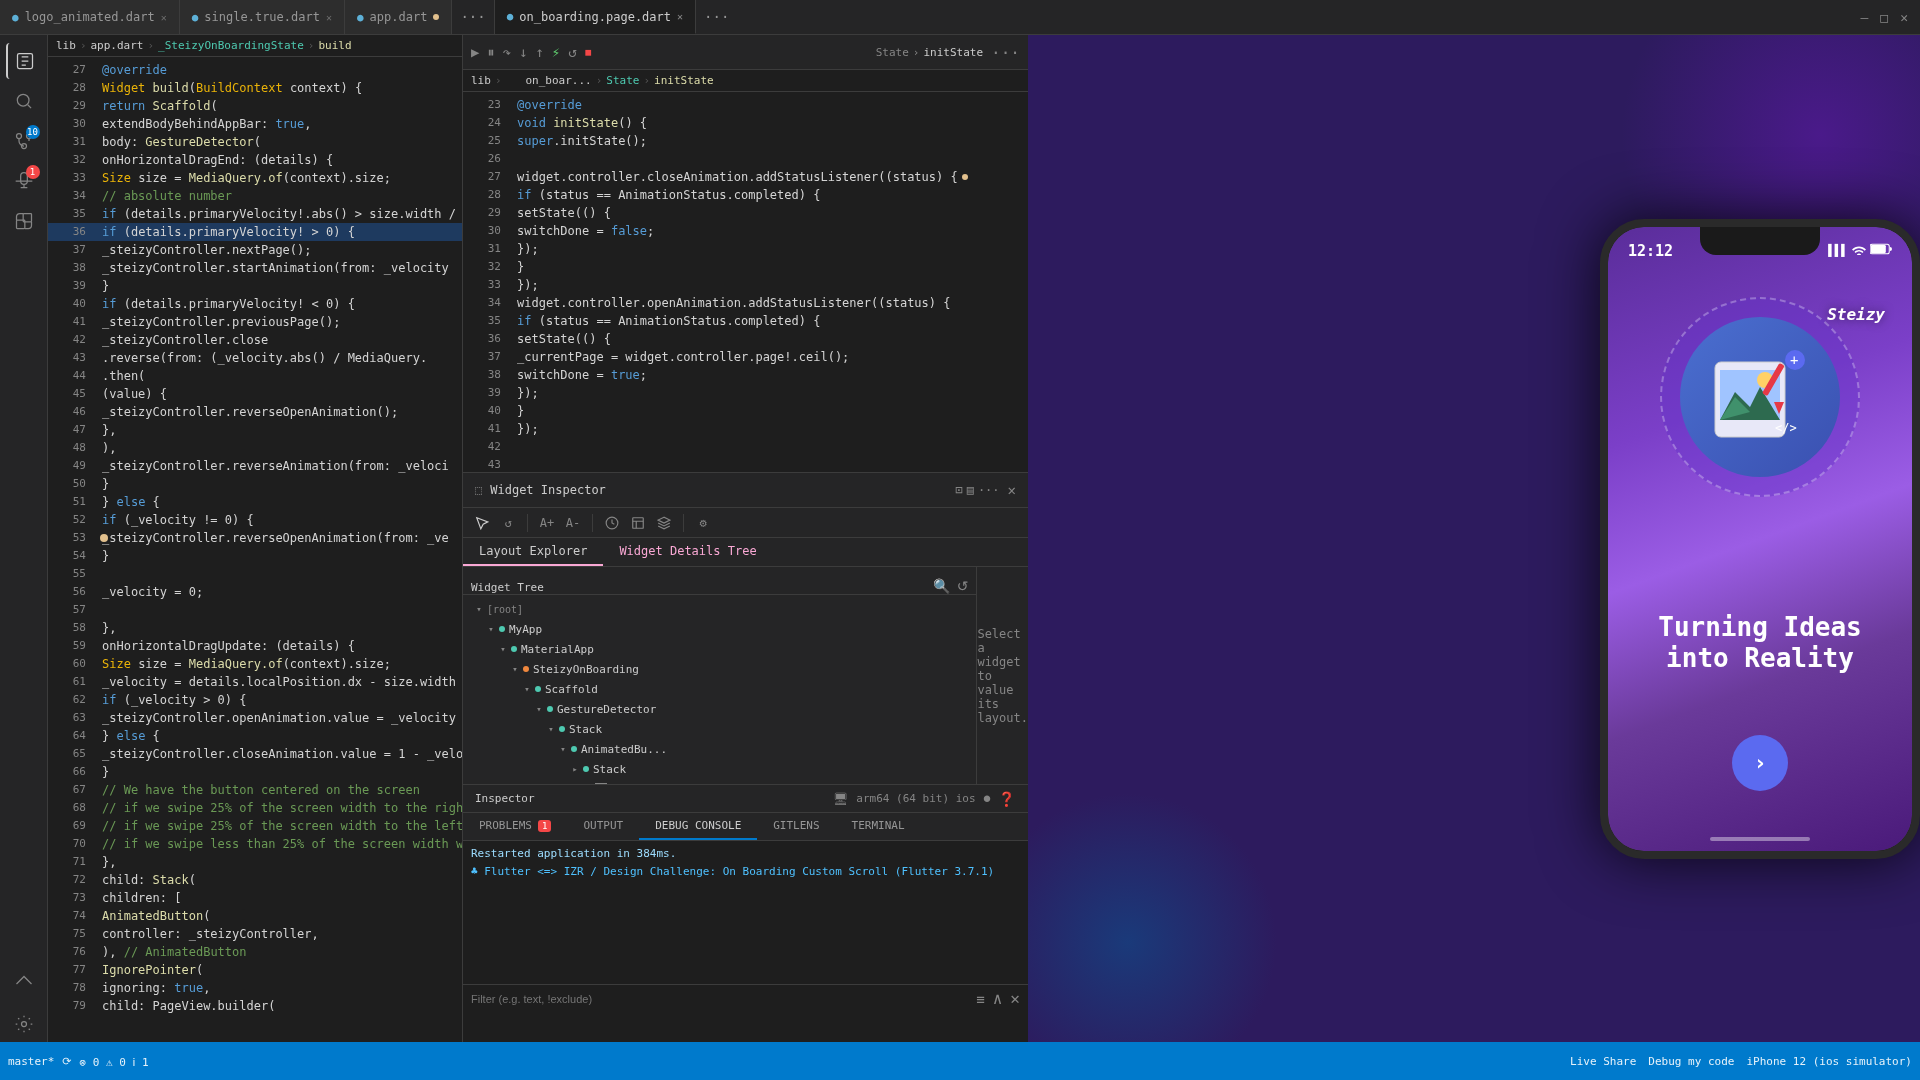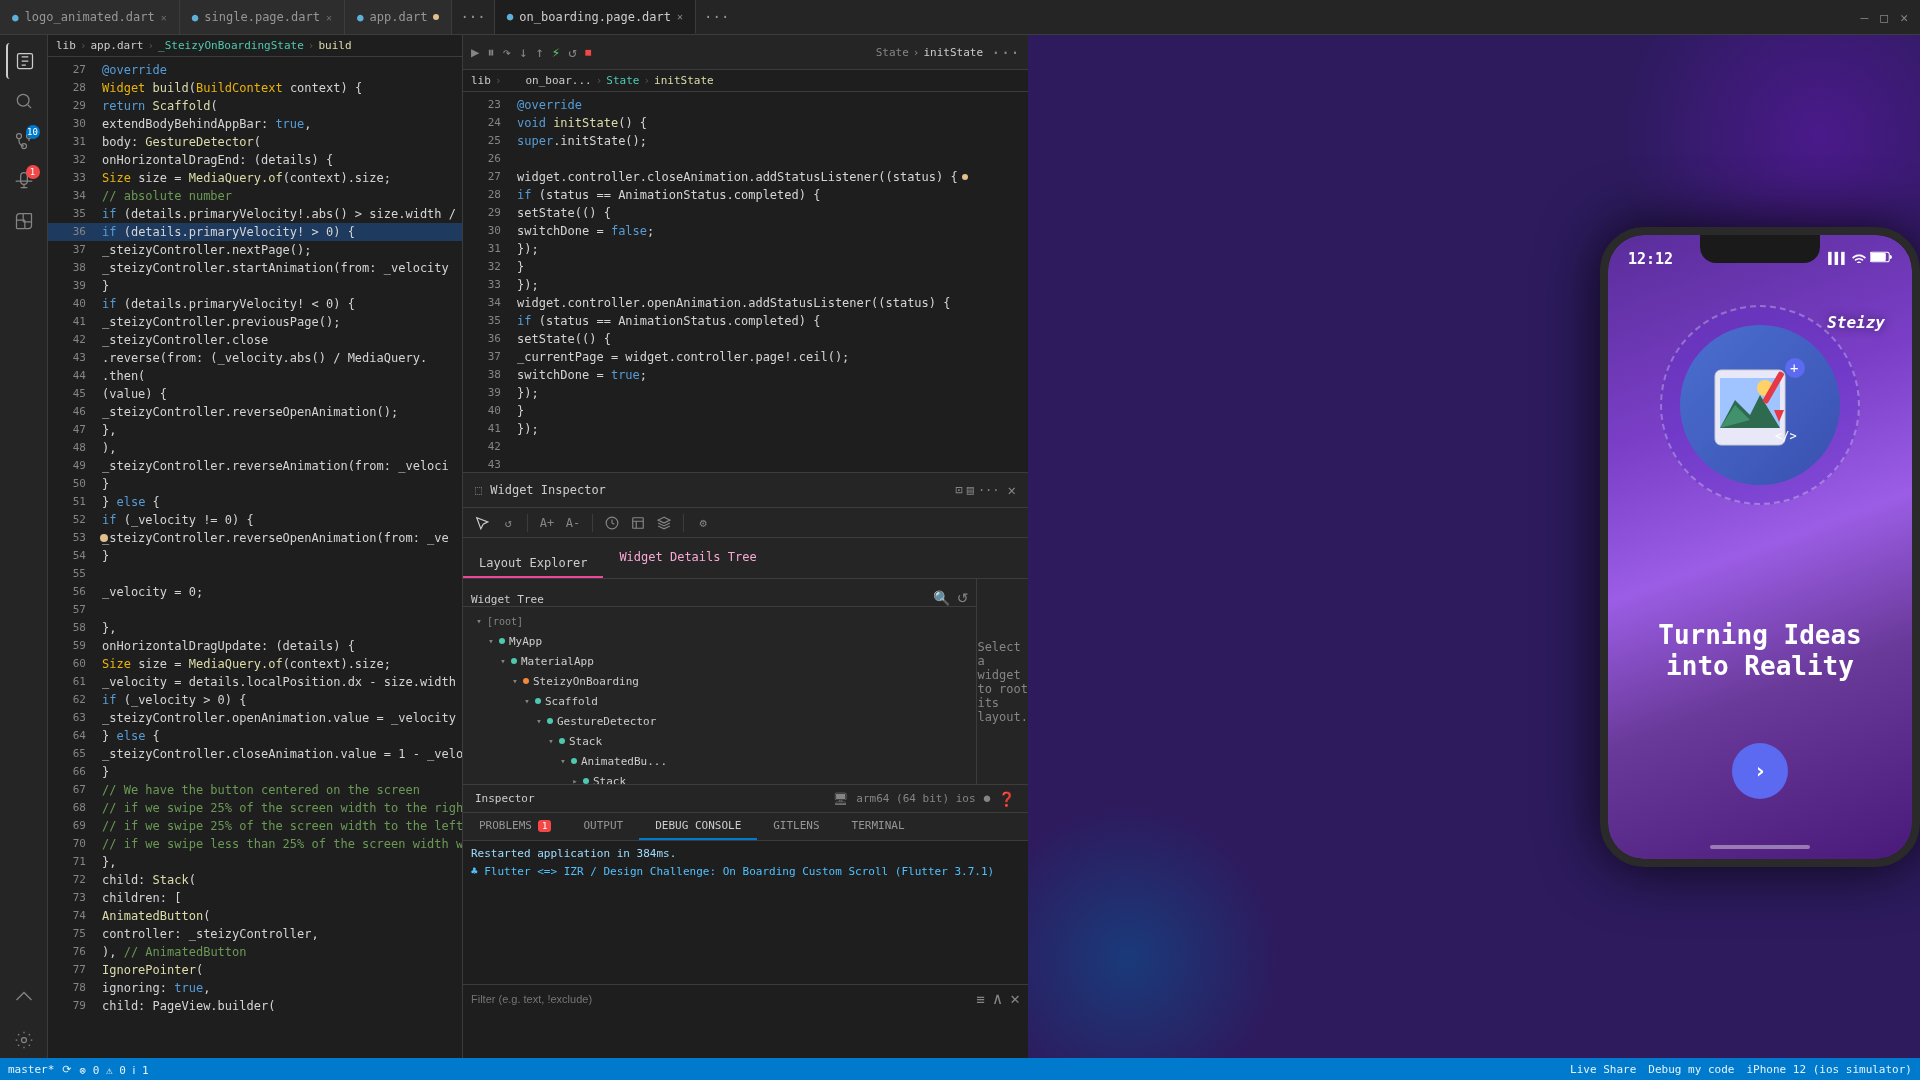--- a/index.html
+++ b/index.html
@@ -226,22 +226,21 @@
     }
     .panel-tab {
       padding: 6px 16px;
       font-size: 12px;
       color: #f9a8d4;
       cursor: pointer;
       border-bottom: 2px solid transparent;
     }
     .panel-tab.active {
       color: #cccccc;
-      border-bottom: 2px solid #ec4899;
-      margin-top: 12px;
+      border-bottom: 2px solid #f9a8d4;
     }
 
     .panel-body {
       display: flex;
       flex: 1;
       overflow: hidden;
     }
 
     .widget-tree-pane {
       width: 620px;
@@ -384,21 +383,21 @@
       flex: 1;
       background: none;
       border: none;
       color: #cccccc;
       font-size: 11px;
       outline: none;
     }
 
     
     .status-bar {
-      height: 22px;
+      height: 38px;
       background: #007acc;
       display: flex;
       align-items: center;
       padding: 0 8px;
       font-size: 11px;
       color: white;
       gap: 8px;
       flex-shrink: 0;
     }
     .status-left { display: flex; align-items: center; gap: 8px; flex: 1; }
@@ -561,21 +560,21 @@
 
 <div class="top-bar">
   <div class="tabs-left">
     <div class="tab">
       <span style="color:#5db0d7;font-size:11px;">●</span>
       <span>logo_animated.dart</span>
       <span class="close-icon">✕</span>
     </div>
     <div class="tab">
       <span style="color:#5db0d7;font-size:11px;">●</span>
-      <span>single.page.dart</span>
+      <span>single.true.dart</span>
       <span class="close-icon">✕</span>
     </div>
     <div class="tab">
       <span style="color:#5db0d7;font-size:11px;">●</span>
       <span>app.dart</span>
       <span class="dot"></span>
     </div>
     <div class="tab-more">···</div>
   </div>
   <div style="width:1px;background:#3c3c3c;height:100%;"></div>
@@ -1110,21 +1109,21 @@
                 <div class="tree-item" style="padding-left:116px;">
                   <span class="tree-toggle">▸</span>
                   <span style="width:12px;height:12px;border:1px solid #858585;margin-right:4px;flex-shrink:0;"></span>
                   <span>Container</span>
                 </div>
 
               </div>
             </div>
 
             <div class="layout-pane">
-              <span class="select-widget-text">Select a widget to root its layout.</span>
+              <span class="select-widget-text">Select a widget to value its layout.</span>
             </div>
           </div>
 
           <div class="inspector-panel-bottom">
             <span style="color:#cccccc;cursor:pointer;">Inspector</span>
             <span style="flex:1;"></span>
             <span style="font-size:12px;">🖥</span>
             <span>arm64 (64 bit) ios</span>
             <span style="font-size:14px;cursor:pointer;">⏺</span>
             <span style="font-size:14px;cursor:pointer;">❓</span>

